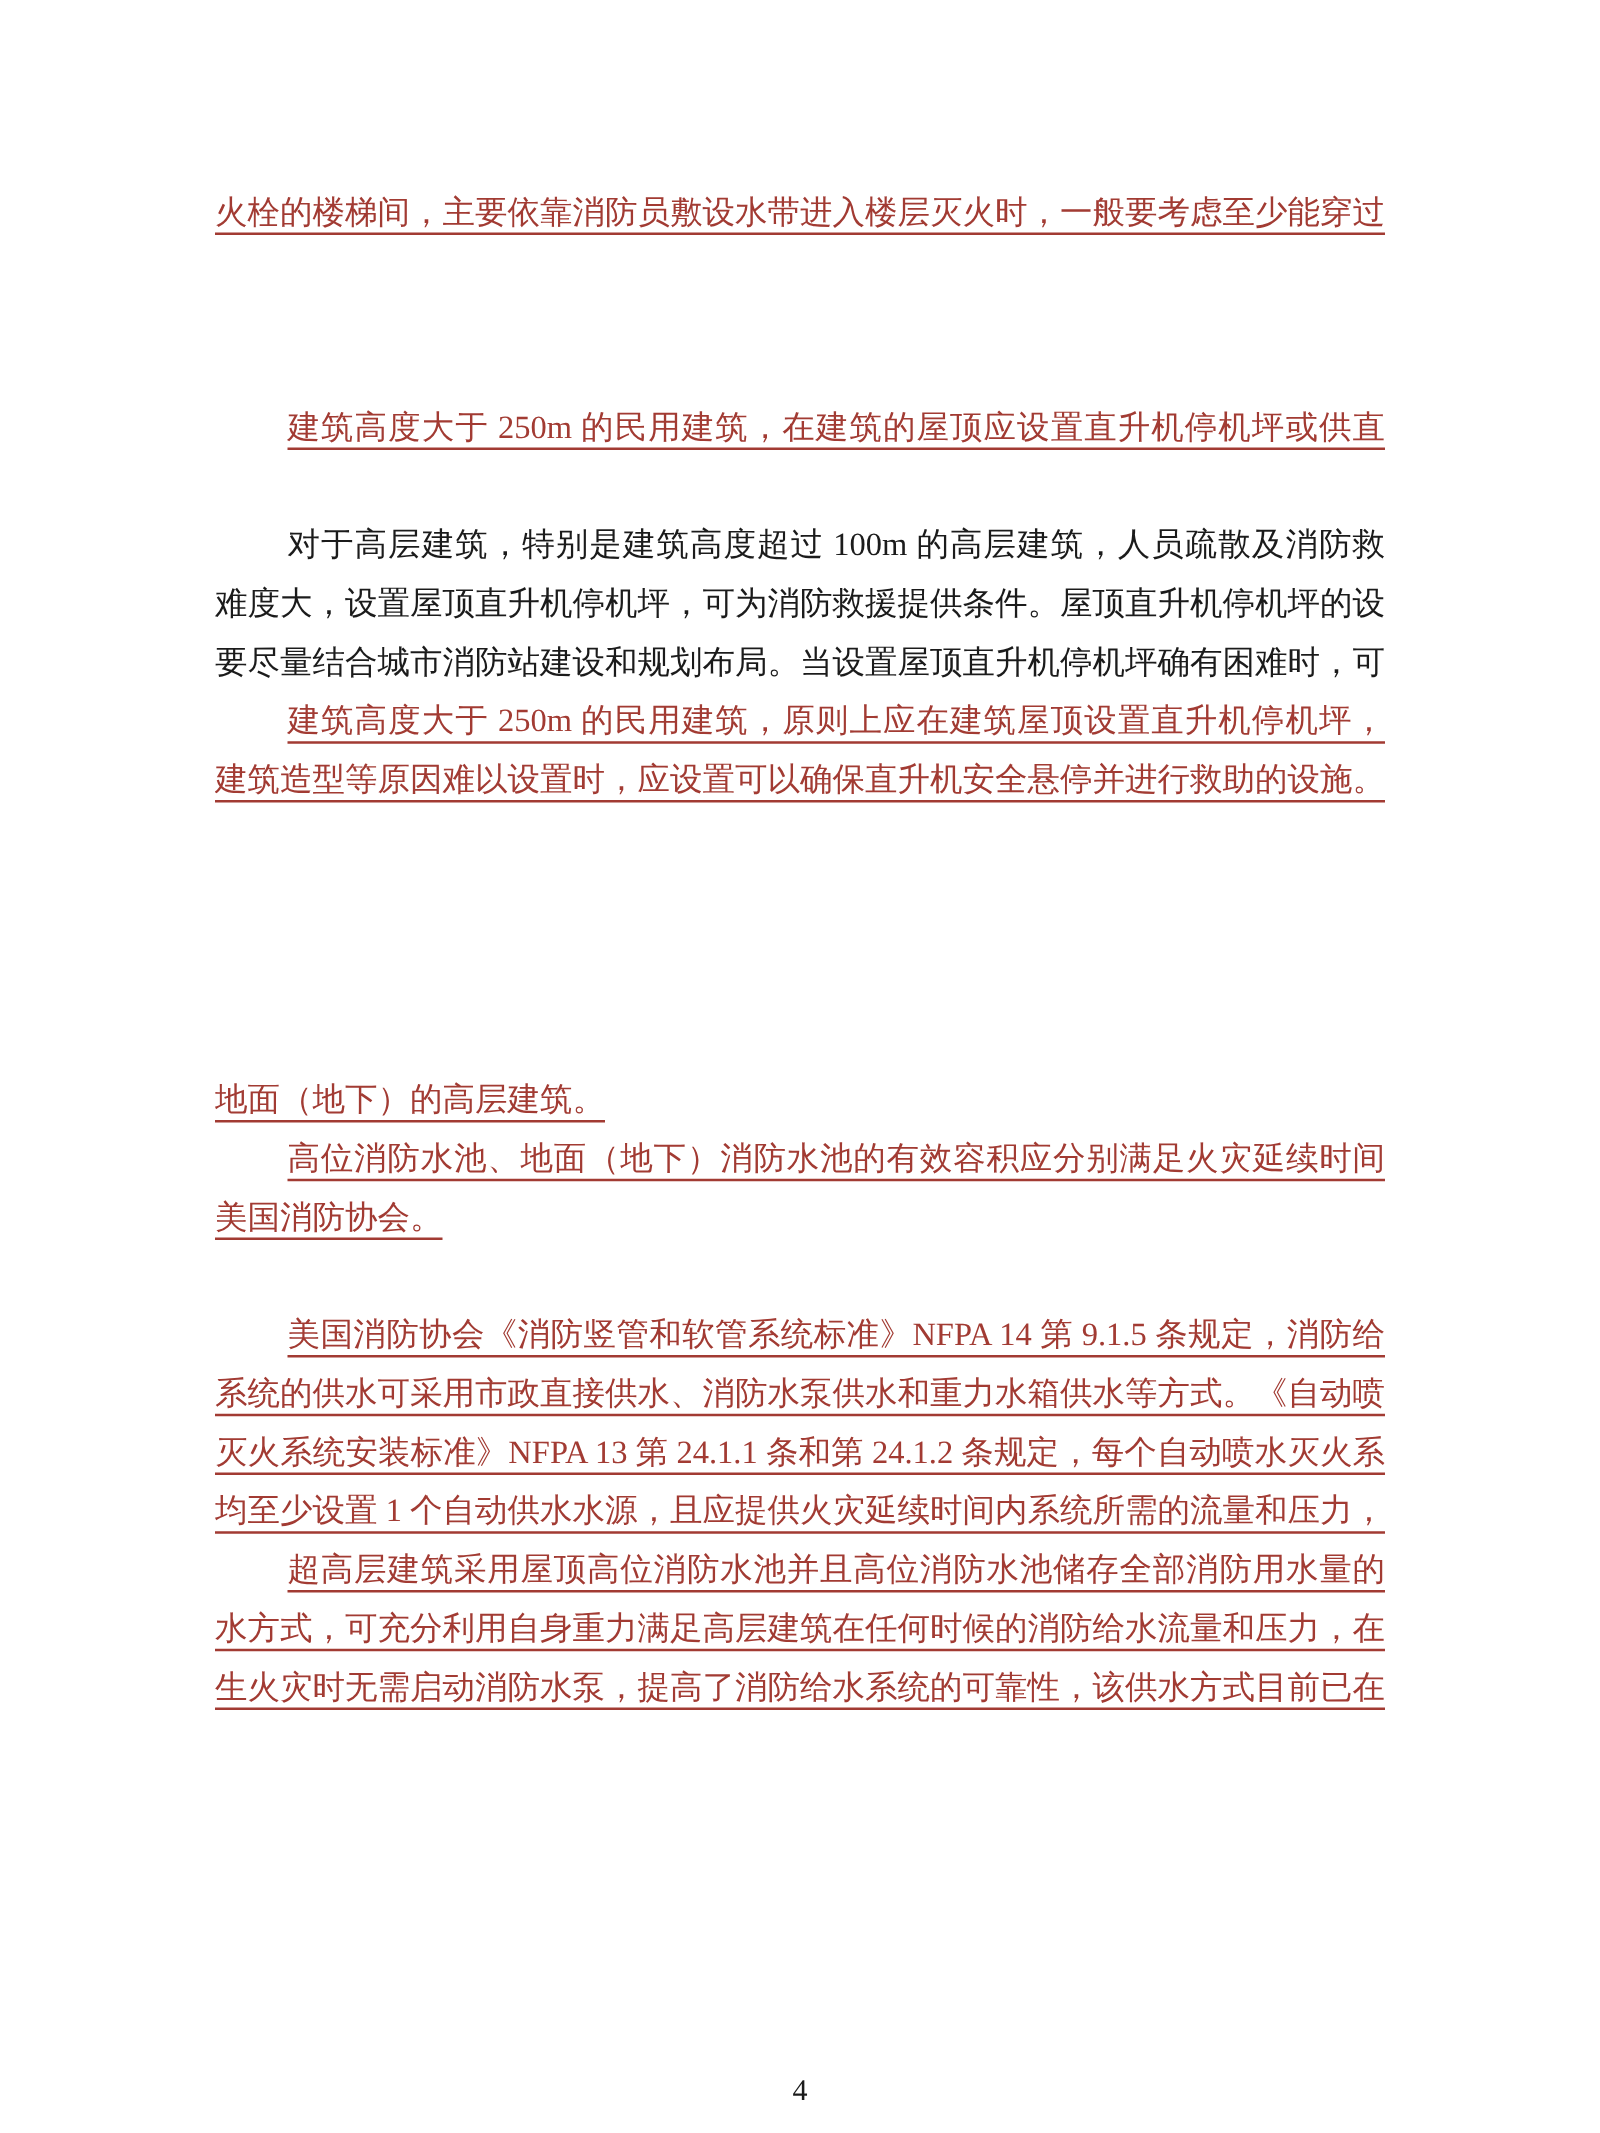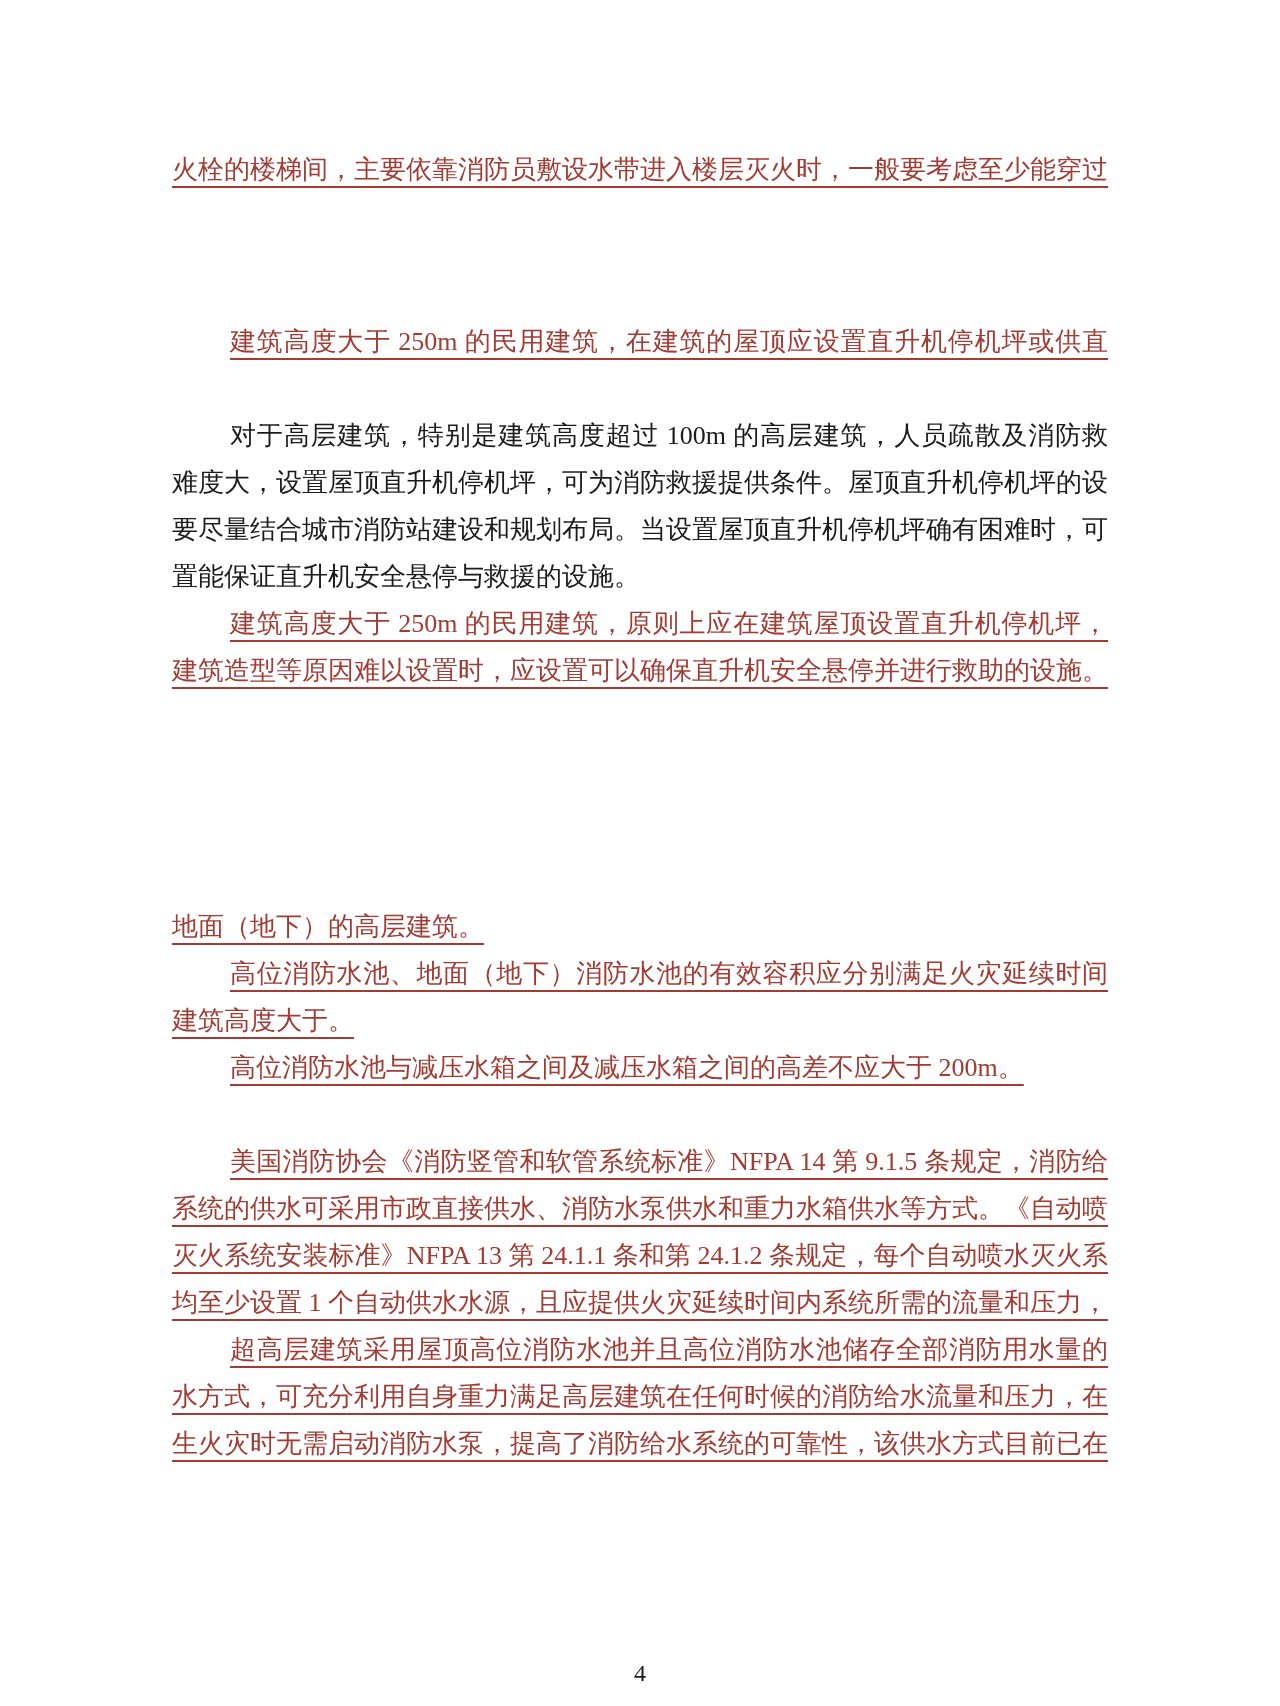--- a/index.html
+++ b/index.html
@@ -80,39 +80,37 @@
     
   </div>
   <div class="line red j ind">建筑高度大于 250m 的民用建筑，在建筑的屋顶应设置直升机停机坪或供直升机</div>
 
   <div class="line">
     
   </div>
   <div class="line j ind">对于高层建筑，特别是建筑高度超过 100m 的高层建筑，人员疏散及消防救援</div>
   <div class="line j">难度大，设置屋顶直升机停机坪，可为消防救援提供条件。屋顶直升机停机坪的设置</div>
   <div class="line j">要尽量结合城市消防站建设和规划布局。当设置屋顶直升机停机坪确有困难时，可设</div>
-  <div class="line">置能保证直升机安全悬停与救援的设施。</div>
   <div class="line red j ind">建筑高度大于 250m 的民用建筑，原则上应在建筑屋顶设置直升机停机坪，确因</div>
   <div class="line red">建筑造型等原因难以设置时，应设置可以确保直升机安全悬停并进行救助的设施。</div>
 
   <div class="line hd mt38">
     
   </div>
 
   <div class="line hd mt10">
     
   </div>
 
   <div class="line red j mt10">
     
   </div>
   <div class="line red">地面（地下）的高层建筑。</div>
   <div class="line red j ind">高位消防水池、地面（地下）消防水池的有效容积应分别满足火灾延续时间内的</div>
-  <div class="line red">建筑高度大于。</div>
-  <div class="line red ind">高位消防水池与减压水箱之间及减压水箱之间的高差不应大于 200m。</div>
+  <div class="line red">美国消防协会。</div>
 
   <div class="line">
     
   </div>
   <div class="line red j ind">美国消防协会《消防竖管和软管系统标准》NFPA 14 第 9.1.5 条规定，消防给水</div>
   <div class="line red j">系统的供水可采用市政直接供水、消防水泵供水和重力水箱供水等方式。《自动喷水</div>
   <div class="line red j">灭火系统安装标准》NFPA 13 第 24.1.1 条和第 24.1.2 条规定，每个自动喷水灭火系统</div>
   <div class="line red j">均至少设置 1 个自动供水水源，且应提供火灾延续时间内系统所需的流量和压力，该</div>
   <div class="line red j ind">超高层建筑采用屋顶高位消防水池并且高位消防水池储存全部消防用水量的供</div>
   <div class="line red j">水方式，可充分利用自身重力满足高层建筑在任何时候的消防给水流量和压力，在发</div>

